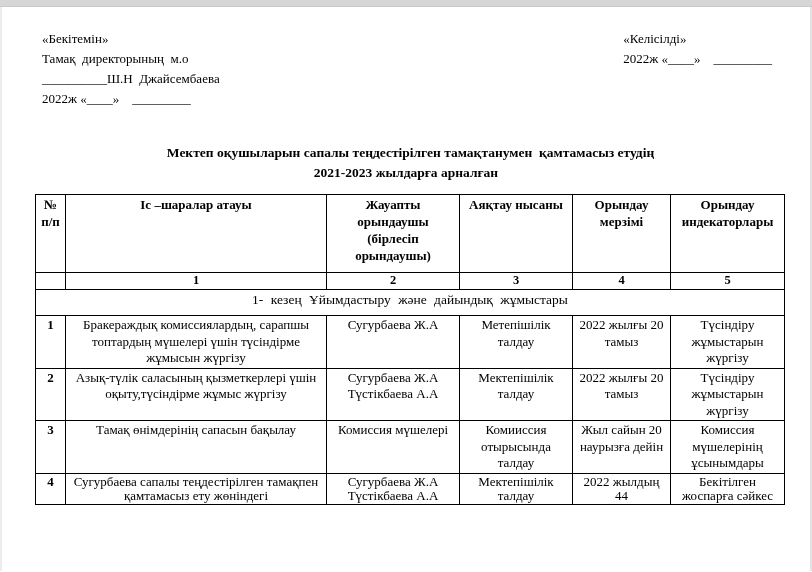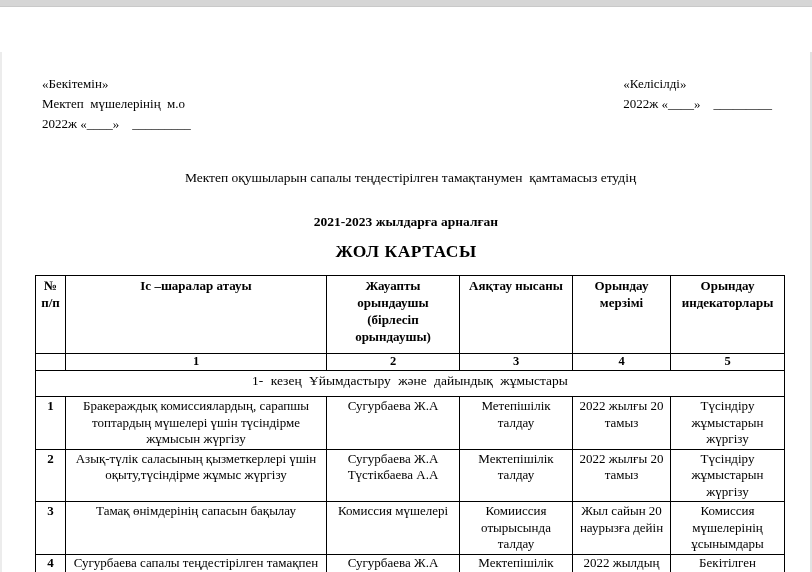--- a/index.html
+++ b/index.html
@@ -21,35 +21,34 @@
     width: 812px; height: 564px;
     border-left: 2px solid #ececec;
     border-right: 2px solid #e2e2e2;
     background: #fff;
   }
   
   .approvals {
     display: flex;
     justify-content: space-between;
     padding: 22px 38px 0 40px;
-    margin-top: 45px;
   }
   .approval-block { font-size: 13px; line-height: 20px; }
   .approval-line { white-space: pre-wrap; }
   
   .title-1 {
     margin-top: 36px;
     text-align: center;
-    font-weight: normal;
+    font-weight: bold;
     font-size: 13.5px;
     white-space: pre-wrap;
     padding-left: 9px;
   }
   .title-2 {
-    margin-top: 28px;
+    margin-top: 4px;
     text-align: center;
     font-weight: bold;
     font-size: 13.5px;
   }
   .title-3 {
     margin-top: 11px;
     text-align: center;
     font-weight: bold;
     font-size: 17.5px;
     letter-spacing: 0.5px;
@@ -103,32 +102,32 @@
 </head>
 <body>
 
 <div class="top-edge"></div>
 
 <div class="page">
 
   <div class="approvals">
     <div class="approval-block">
       <div class="approval-line">«Бекітемін»</div>
-      <div class="approval-line">Мектеп  мүшелерінің  м.о</div>
+      <div class="approval-line">Тамақ  директорының  м.о</div>
+      <div class="approval-line">__________Ш.Н  Джайсембаева</div>
       <div class="approval-line">2022ж «____»    _________</div>
     </div>
     <div class="approval-block">
       <div class="approval-line">«Келісілді»</div>
       <div class="approval-line">2022ж «____»    _________</div>
     </div>
   </div>
 
   <div class="title-1">Мектеп оқушыларын сапалы теңдестірілген тамақтанумен  қамтамасыз етудің</div>
   <div class="title-2">2021-2023 жылдарға арналған</div>
-  <div class="title-3">ЖОЛ КАРТАСЫ</div>
 
   <div class="table-wrap">
     <table class="roadmap">
       <colgroup>
         <col style="width:30px">
           <col style="width:261px">
           <col style="width:133px">
         <col style="width:113px">
           <col style="width:98px">
           <col style="width:114px">

